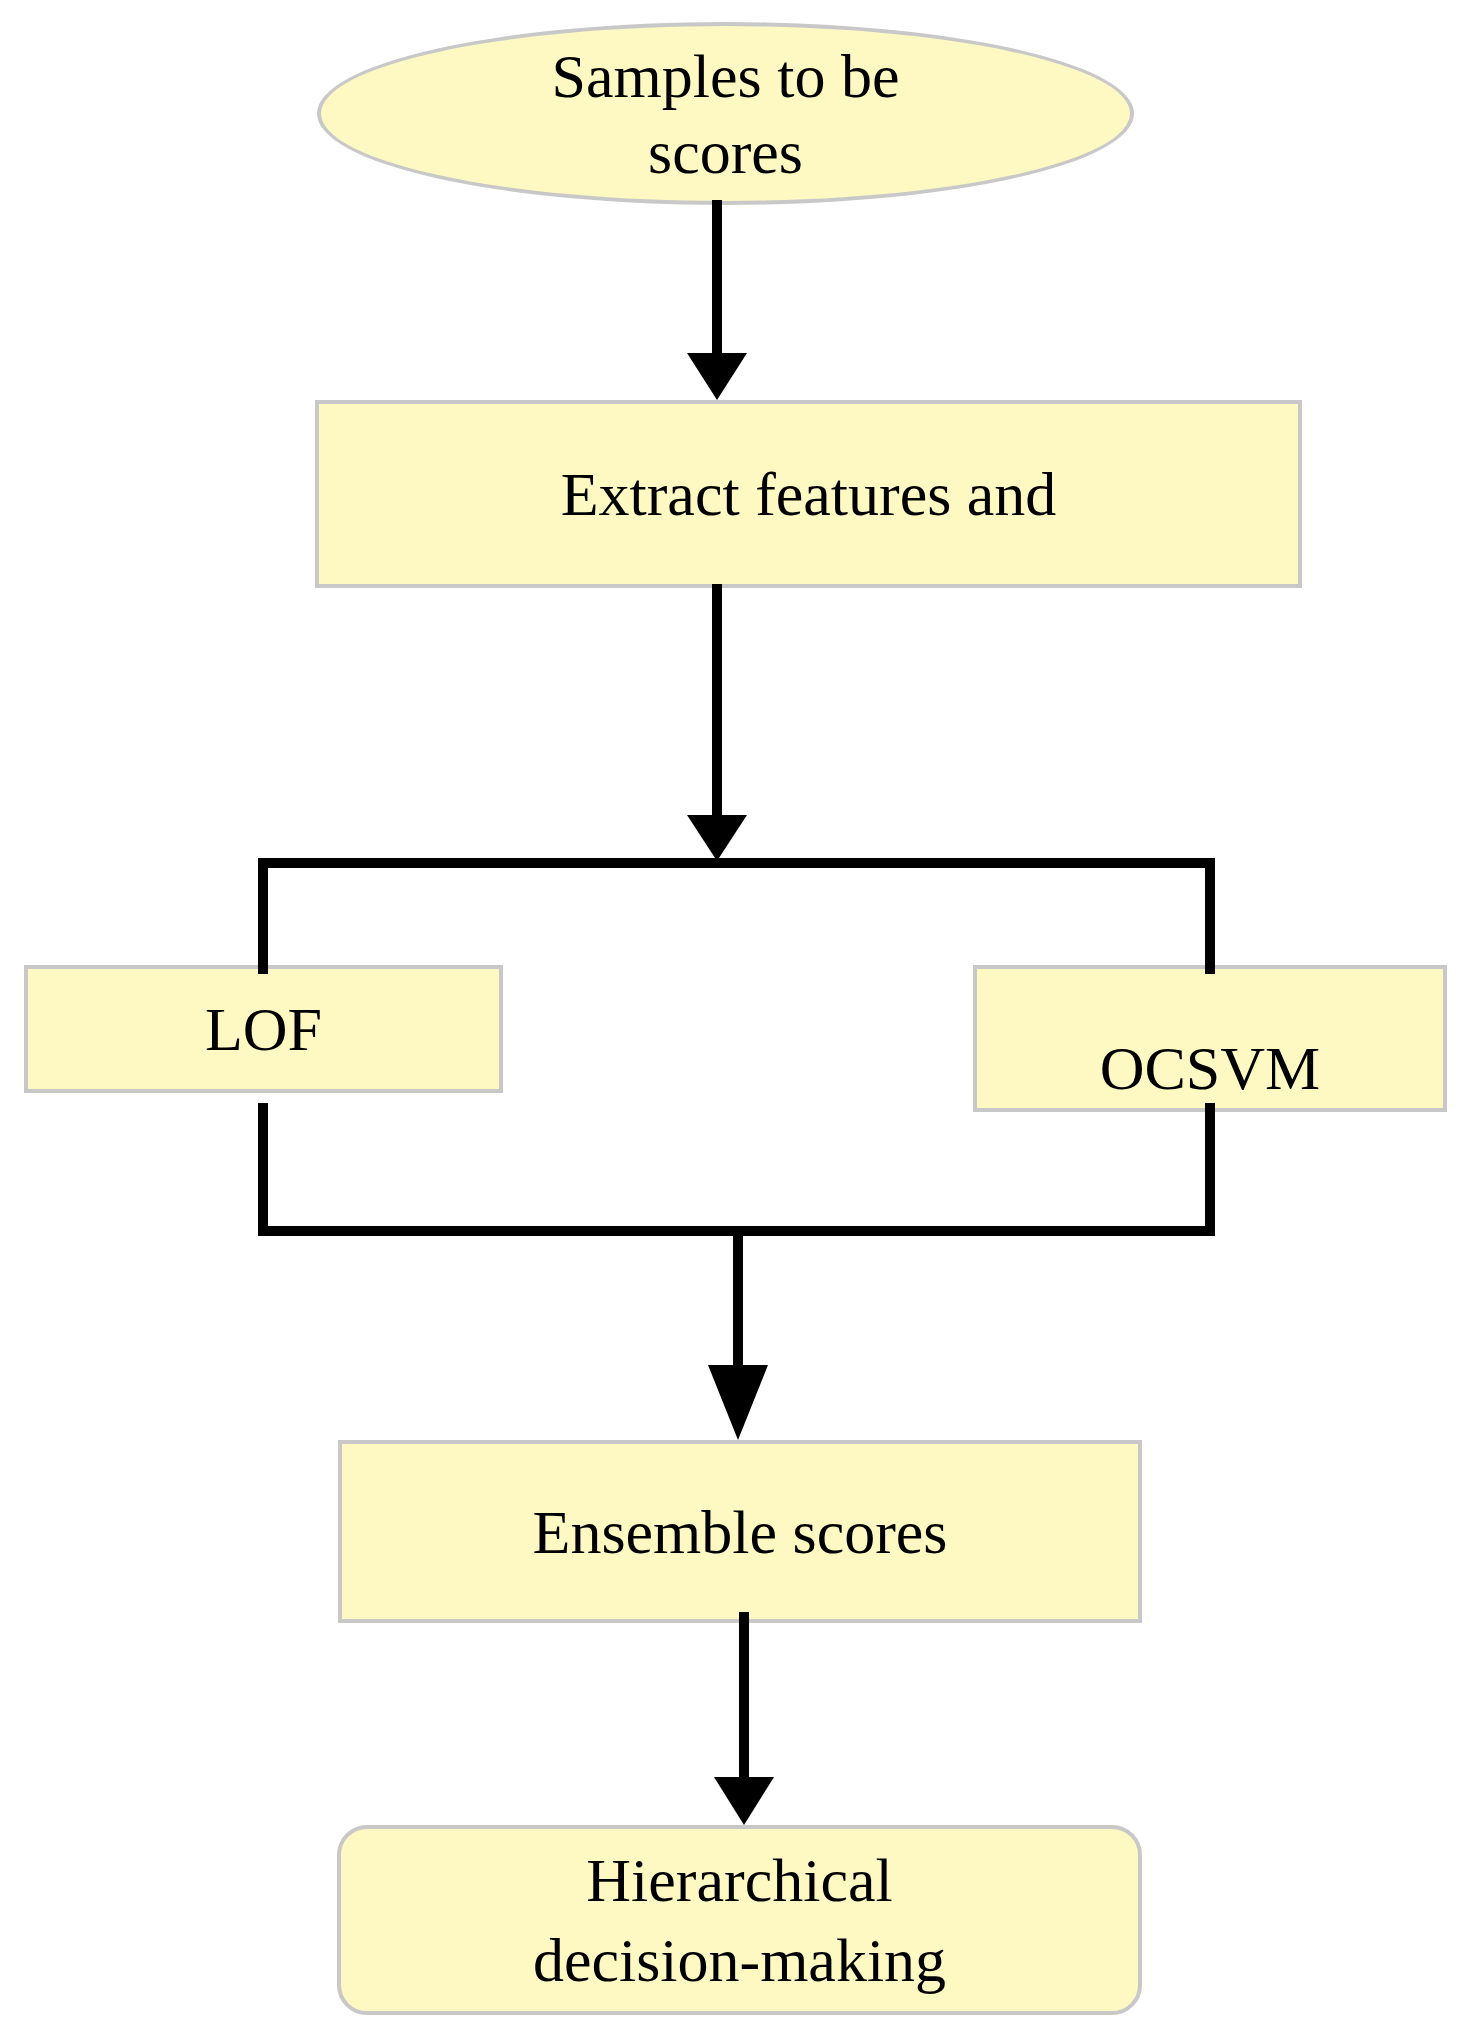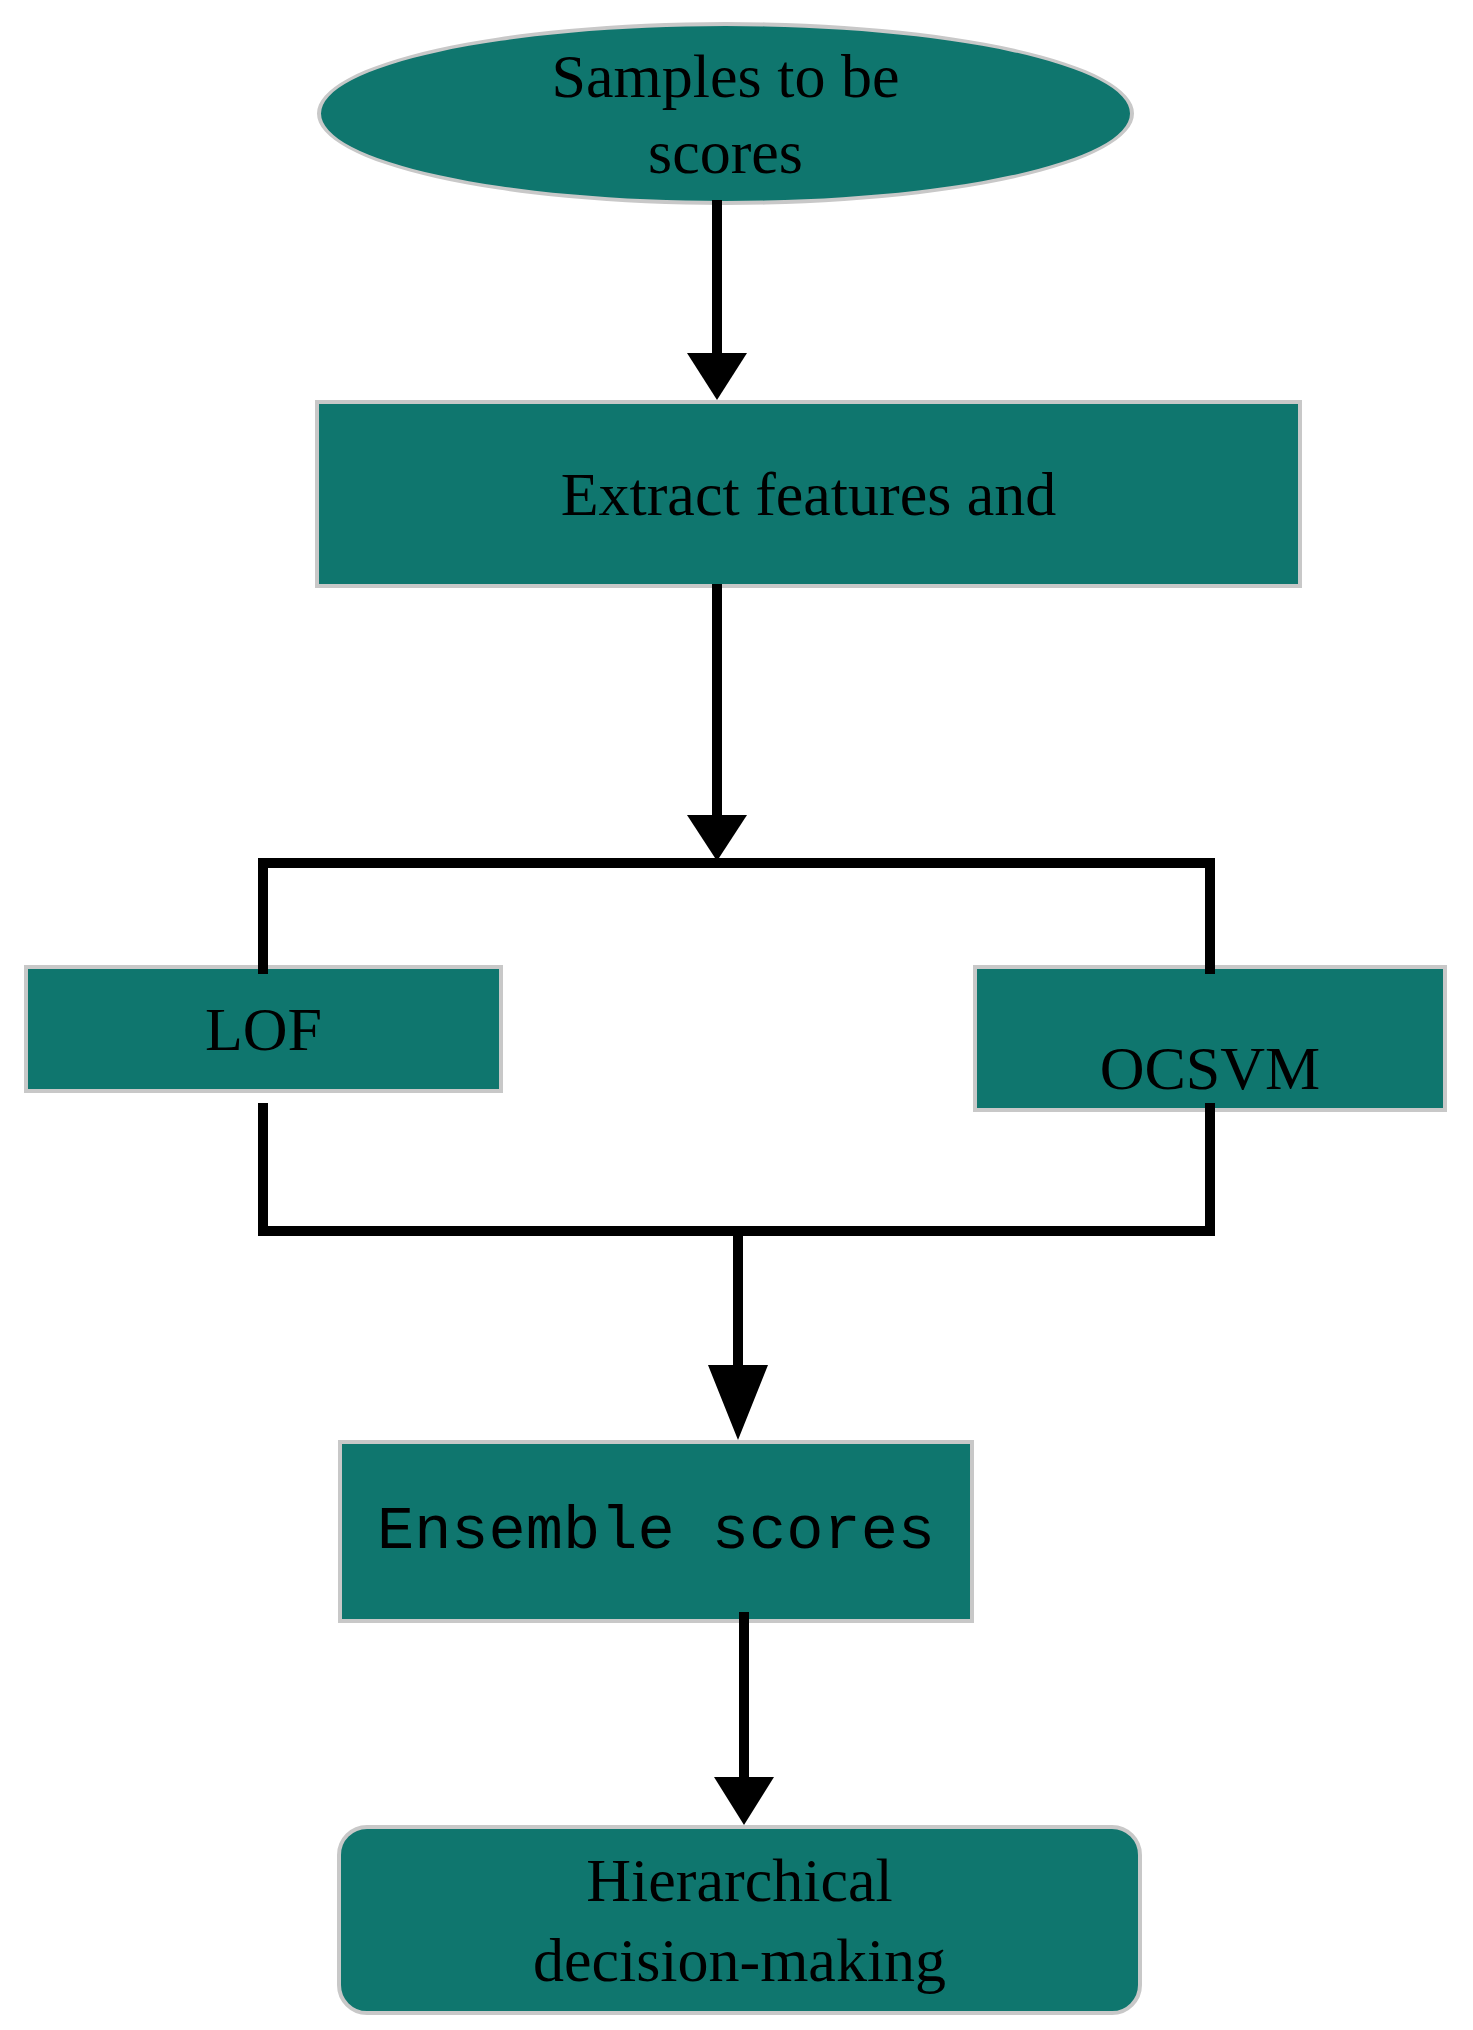--- a/index.html
+++ b/index.html
@@ -12,21 +12,21 @@
     width: 1473px;
     height: 2030px;
     background: var(--bg, #ffffff);
     font-family: "Liberation Serif", "DejaVu Serif", serif;
     color: var(--text, #000000);
     overflow: hidden;
   }
   .node {
     position: absolute;
     box-sizing: border-box;
-    background: #0f766e;
+    background: #fef9c3;
     border: 4px solid var(--border, #c8c8c8);
     display: flex;
     flex-direction: column;
     justify-content: center;
     align-items: center;
     text-align: center;
     font-size: 62px;
     line-height: 80px;
     z-index: 1;
   }
@@ -35,21 +35,21 @@
     line-height: 76px;
   }
   .node .line {
     white-space: nowrap;
   }
   
   #node-samples   { left: 317px;  top: 22px;   width: 817px; height: 183px; }
   #node-extract   { left: 315px;  top: 400px;  width: 987px; height: 188px; }
   #node-lof       { left: 24px;   top: 965px;  width: 479px; height: 128px; }
   #node-ocsvm     { left: 973px;  top: 965px;  width: 474px; height: 147px; justify-content: flex-end; }
-  #node-ensemble  { left: 338px;  top: 1440px; width: 636px; height: 183px; font-family: Liberation Mono, monospace; }
+  #node-ensemble  { left: 338px;  top: 1440px; width: 804px; height: 183px; }
   #node-decision  { left: 337px;  top: 1825px; width: 805px; height: 190px; border-radius: 30px; }
 
   svg.connectors {
     position: absolute;
     left: 0;
     top: 0;
     z-index: 2;
     pointer-events: none;
   }
   svg.connectors .stroke {

